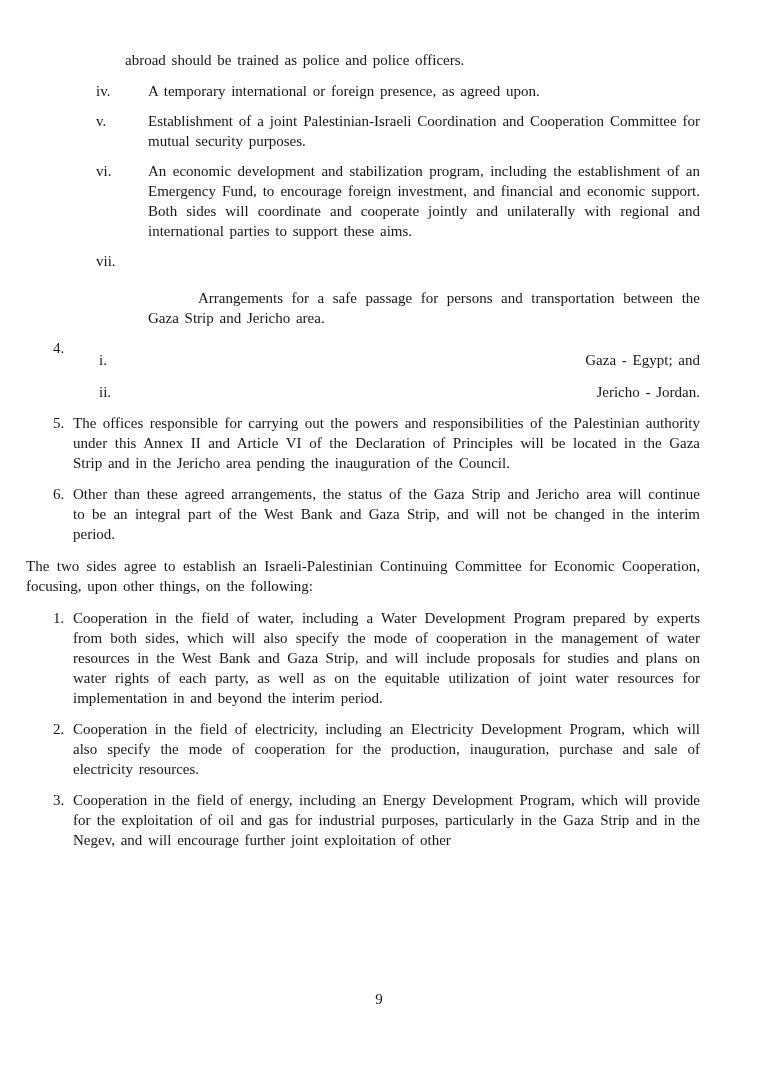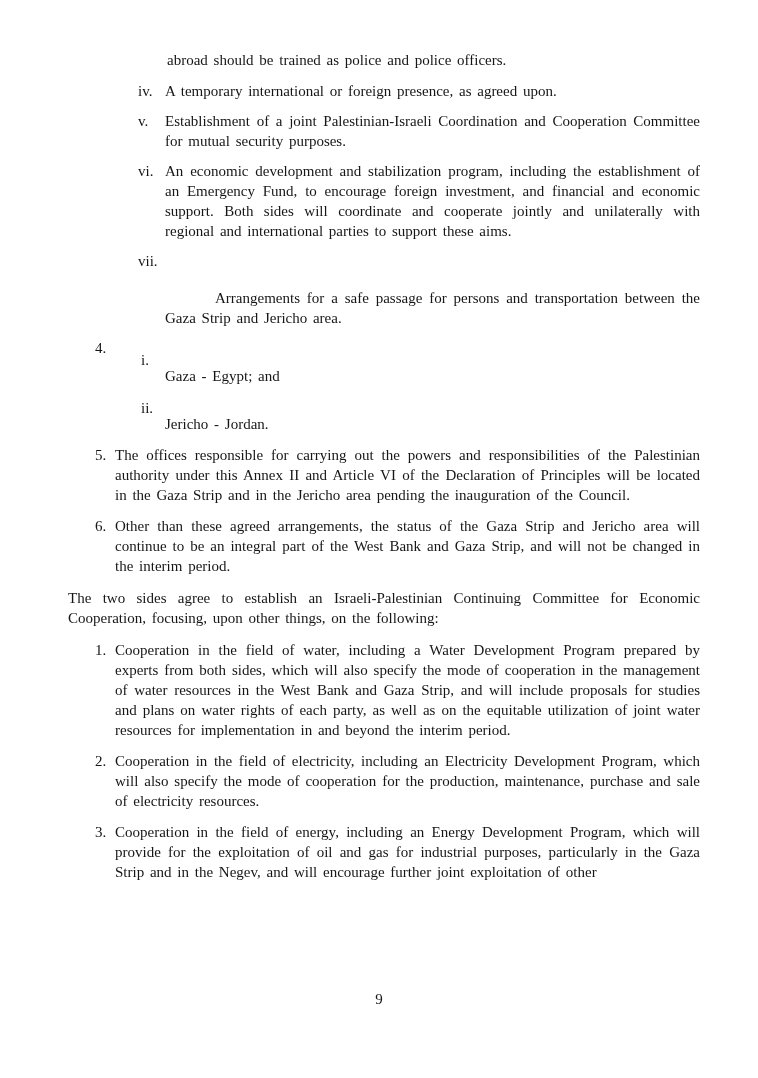--- a/index.html
+++ b/index.html
@@ -3,45 +3,45 @@
 <meta charset="utf-8">
 <style>
   * { margin: 0; padding: 0; box-sizing: border-box; }
   html, body { background: #e8e8e8; }
   .page {
     width: 758px;
     height: 1078px;
     margin: 0 auto;
     background: #ffffff;
     position: relative;
-    padding: 50px 58px 0 68px;
+    padding: 50px 58px 0 26px;
     font-family: "Liberation Serif", "DejaVu Serif", serif;
     color: #161616;
     overflow: hidden;
   }
   .para {
     font-size: 15px;
     line-height: 20px;
     text-align: justify;
     word-spacing: 2px;
   }
   .continuation { padding-left: 99px; margin-bottom: 11px; }
 
-  .roman-item { display: flex; margin-left: 70px; margin-bottom: 10px; }
+  .roman-item { display: flex; margin-left: 70px; margin-bottom: 10px; gap: 25px; }
   .roman-item .marker { flex: none; width: 27px; }
   .roman-item .text { flex: 1; }
   .roman-item .text.first-indent { text-indent: 50px; margin-top: 37px; }
 
   .num-item { display: flex; margin-left: 27px; margin-bottom: 11px; }
   .num-item .marker { flex: none; width: 20px; }
   .num-item .text { flex: 1; }
 
   .sub-item { display: flex; margin-left: 26px; margin-top: 12px; }
   .sub-item .marker { flex: none; width: 24px; }
-  .sub-item .text { flex: 1; text-align: left; margin-top: 16px; }
+  .sub-item .text { flex: 1; text-align: right; }
 
   .annex-label {
     margin-top: 14px;
     font-weight: bold;
     font-size: 15.5px;
     letter-spacing: 2.5px;
     color: #8f8f80;
     filter: blur(0.6px);
     opacity: 0.85;
   }
@@ -119,21 +119,21 @@
 
   <div class="para intro">The two sides agree to establish an Israeli-Palestinian Continuing Committee for Economic Cooperation, focusing, upon other things, on the following:</div>
 
   <div class="num-item">
     <span class="para marker">1.</span>
     <div class="para text">Cooperation in the field of water, including a Water Development Program prepared by experts from both sides, which will also specify the mode of cooperation in the management of water resources in the West Bank and Gaza Strip, and will include proposals for studies and plans on water rights of each party, as well as on the equitable utilization of joint water resources for implementation in and beyond the interim period.</div>
   </div>
 
   <div class="num-item">
     <span class="para marker">2.</span>
-    <div class="para text">Cooperation in the field of electricity, including an Electricity Development Program, which will also specify the mode of cooperation for the production, maintenance, purchase and sale of electricity resources.</div>
+    <div class="para text">Cooperation in the field of electricity, including an Electricity Development Program, which will also specify the mode of cooperation for the production, inauguration, purchase and sale of electricity resources.</div>
   </div>
 
   <div class="num-item">
     <span class="para marker">3.</span>
     <div class="para text">Cooperation in the field of energy, including an Energy Development Program, which will provide for the exploitation of oil and gas for industrial purposes, particularly in the Gaza Strip and in the Negev, and will encourage further joint exploitation of other</div>
   </div>
 
   <div class="page-number">9</div>
 
 </div>

